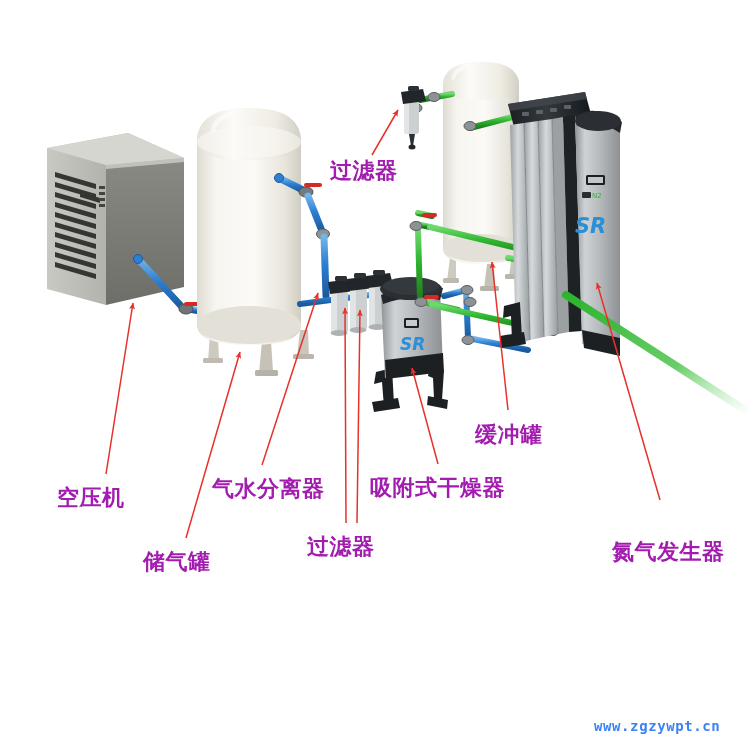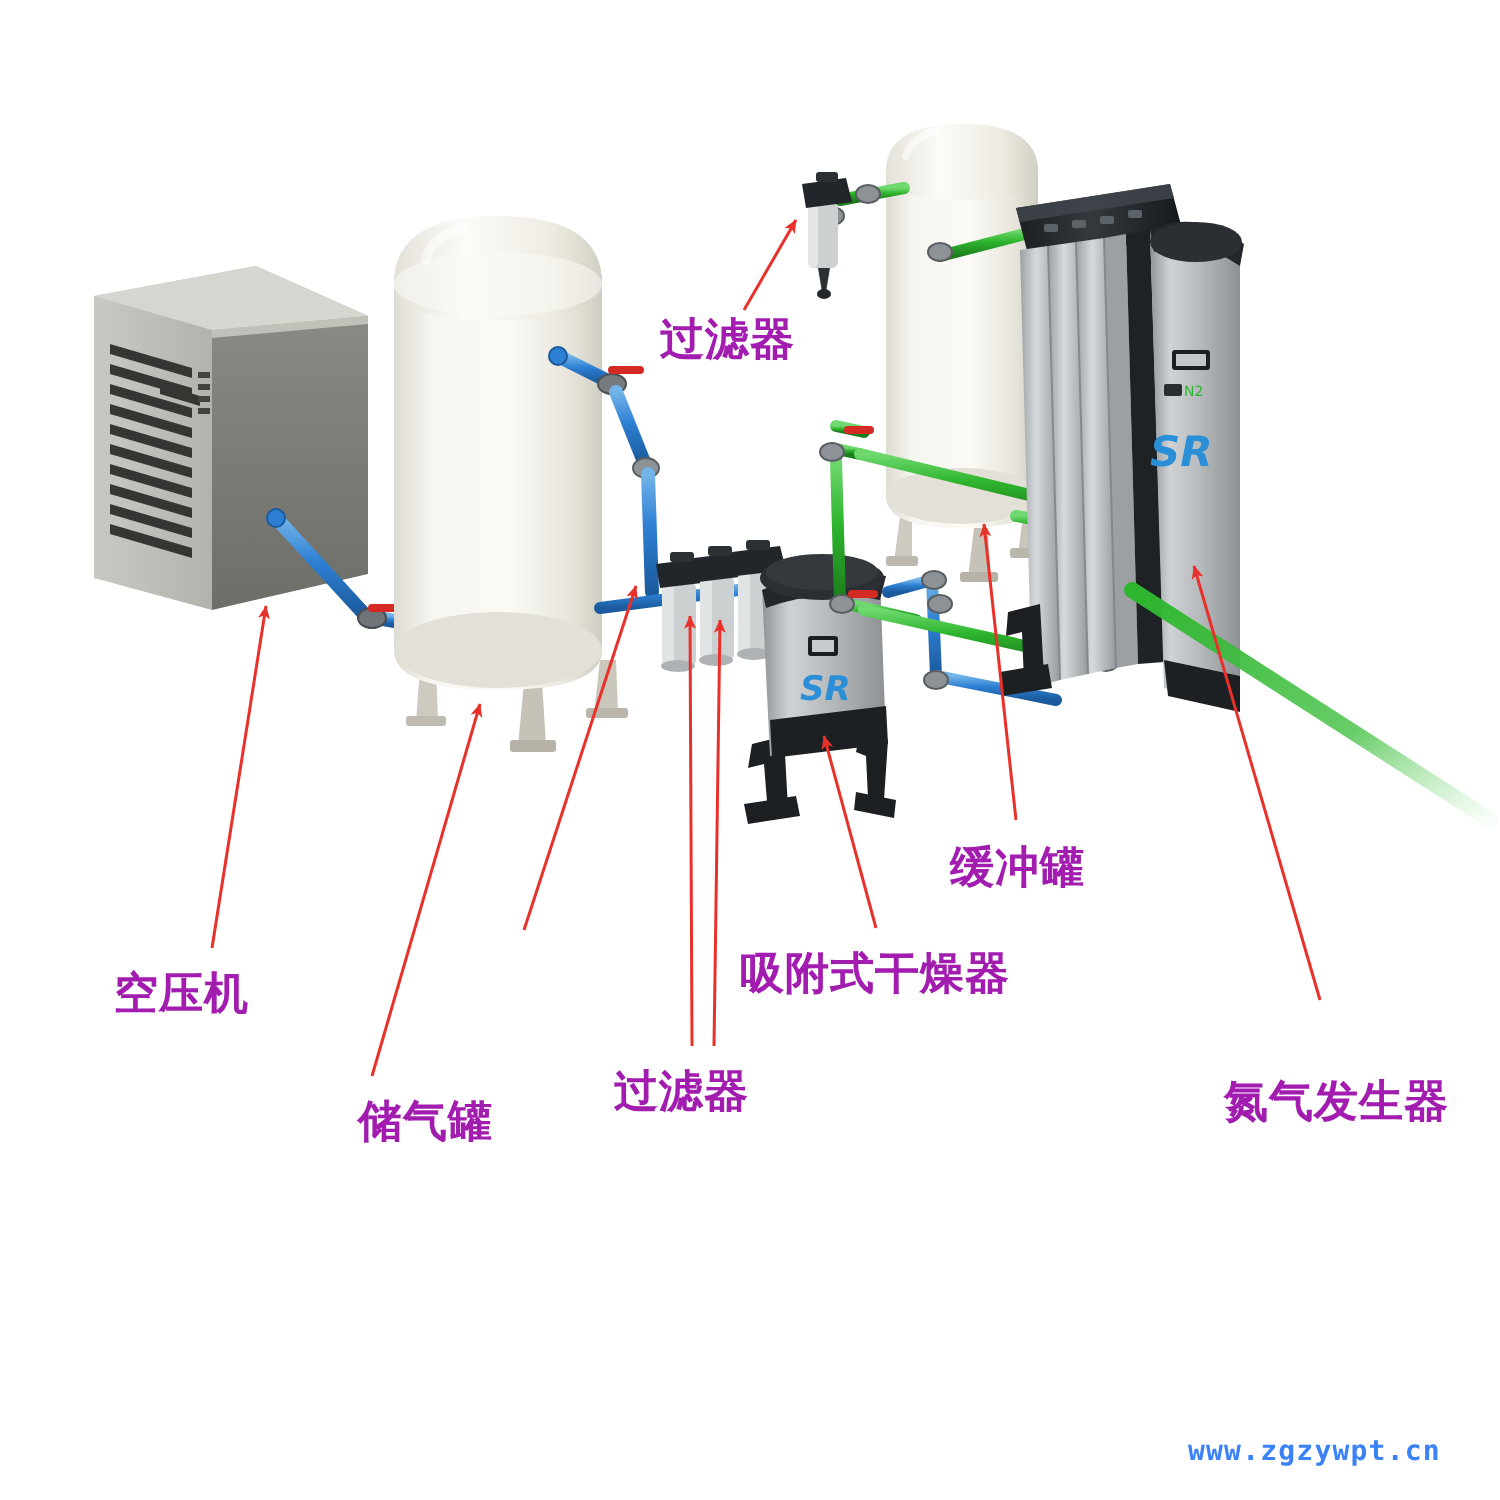--- a/index.html
+++ b/index.html
@@ -349,21 +349,22 @@
       <path d="M357,523 L360,310" marker-end="url(#arrowRed)"></path>
       <path d="M372,155 L398,110" marker-end="url(#arrowRed)"></path>
       <path d="M438,464 L412,368" marker-end="url(#arrowRed)"></path>
       <path d="M508,410 L492,262" marker-end="url(#arrowRed)"></path>
       <path d="M660,500 L597,283" marker-end="url(#arrowRed)"></path>
     </g>
   </svg>
 
   <div class="label" style="left:330px; top:160px;">过滤器</div>
   <div class="label" style="left:57px; top:487px;text-align:right;">空压机</div>
-  <div class="label" style="left:143px; top:551px;margin-left:36px;">储气罐</div>
+  <div class="label" style="left:143px; top:551px;">储气罐</div>
+  <div class="label" style="left:212px; top:478px;">气水分离器</div>
   <div class="label" style="left:307px; top:536px;">过滤器</div>
   <div class="label" style="left:370px; top:477px;">吸附式干燥器</div>
   <div class="label" style="left:475px; top:424px;">缓冲罐</div>
   <div class="label" style="left:612px; top:513px;margin-top:28px;">氮气发生器</div>
 
   <div class="watermark" style="left:594px; top:718px;">www.zgzywpt.cn</div>
 
 </div>
 
 </body></html>

